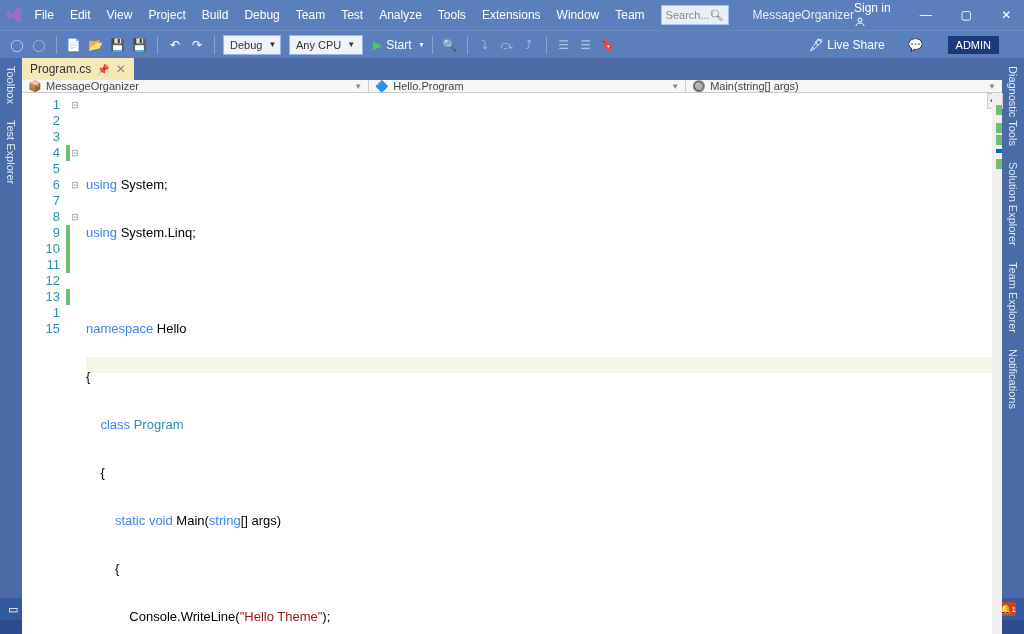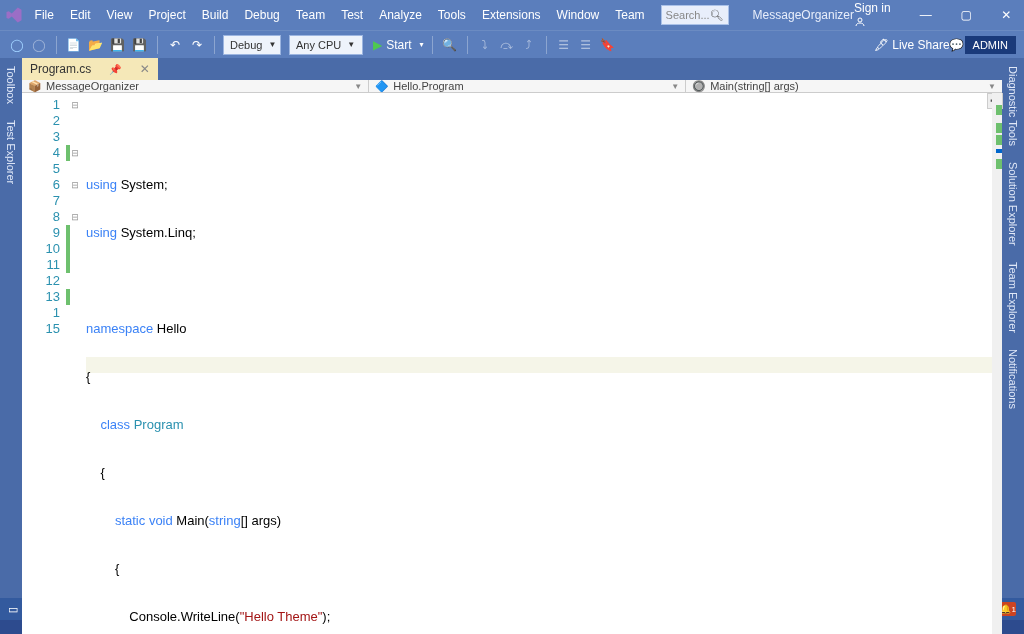--- a/index.html
+++ b/index.html
@@ -14,29 +14,29 @@
 .titlebar .right { margin-left:auto; display:flex; align-items:center; gap:17px; padding-right:6px; }
 .titlebar .right span { cursor:pointer; }
 .titlebar .winbtn { width:28px; text-align:center; }
 .toolbar { height:28px; background:#5b7ebc; display:flex; align-items:center; padding-left:8px; gap:4px; color:#fff; font-size:12px; border-top:1px solid rgba(255,255,255,.1); }
 .toolbar .tb { width:18px; height:18px; display:inline-flex; align-items:center; justify-content:center; cursor:pointer; }
 .toolbar .sep { width:1px; height:18px; background:rgba(255,255,255,.3); margin:0 4px; }
 .toolbar .combo { background:#eef3fb; color:#333; height:20px; display:flex; align-items:center; padding:0 6px; border:1px solid #9cb5e0; font-size:11px; }
 .toolbar .combo .arrow { margin-left:6px; font-size:8px; }
 .toolbar .start { display:flex; align-items:center; gap:4px; color:#fff; cursor:pointer; }
 .toolbar .start .tri { color:#4ec94e; }
-.toolbar .right { margin-left:auto; display:flex; align-items:center; gap:0; padding-right:8px; }
+.toolbar .right { margin-left:auto; display:flex; align-items:center; gap:24px; padding-right:25px; }
 .admin-btn { background:#1a3a7a; color:#fff; padding:3px 8px; font-size:11px; cursor:pointer; }
 .main { display:flex; height:540px; }
 .side-tab { width:22px; background:#4a6ba8; color:#e0e8f8; font-size:11px; display:flex; flex-direction:column; align-items:center; }
 .side-tab .vlabel { writing-mode:vertical-rl; padding:8px 2px; cursor:pointer; }
 .side-tab.right .vlabel { writing-mode:vertical-rl; }
 .editor-area { flex:1; display:flex; flex-direction:column; background:#fff; }
 .tabstrip { height:24px; background:#4a6ba8; display:flex; align-items:flex-end; }
-.tab { background:#f5e8b8; color:#333; font-size:12px; padding:3px 8px; display:flex; align-items:center; gap:18px; height:22px; }
+.tab { background:#f5e8b8; color:#333; font-size:12px; padding:3px 8px; display:flex; align-items:center; gap:6px; height:22px; }
 .tab .pin { color:#a08020; font-size:10px; }
 .tab .close { color:#888; font-size:12px; cursor:pointer; }
 .navbar { height:22px; background:#f6f6f6; border-bottom:1px solid #ccc; display:flex; font-size:11px; color:#444; }
 .navbar .navbox { flex:1; display:flex; align-items:center; padding:0 6px; border-right:1px solid #ccc; cursor:pointer; }
 .navbar .navbox:last-child { border-right:none; }
 .navbar .ico { width:14px; height:12px; margin-right:4px; display:inline-block; }
 .navbar .arrow { margin-left:auto; font-size:8px; color:#888; }
 .code-pane { flex:1; display:flex; background:#fff; font-family:Consolas,monospace; font-size:13px; position:relative; }
 .gutter { width:46px; text-align:right; color:#2b91af; padding:4px 8px 0 0; background:#fff; line-height:16px; }
 .gutter div { height:16px; }

